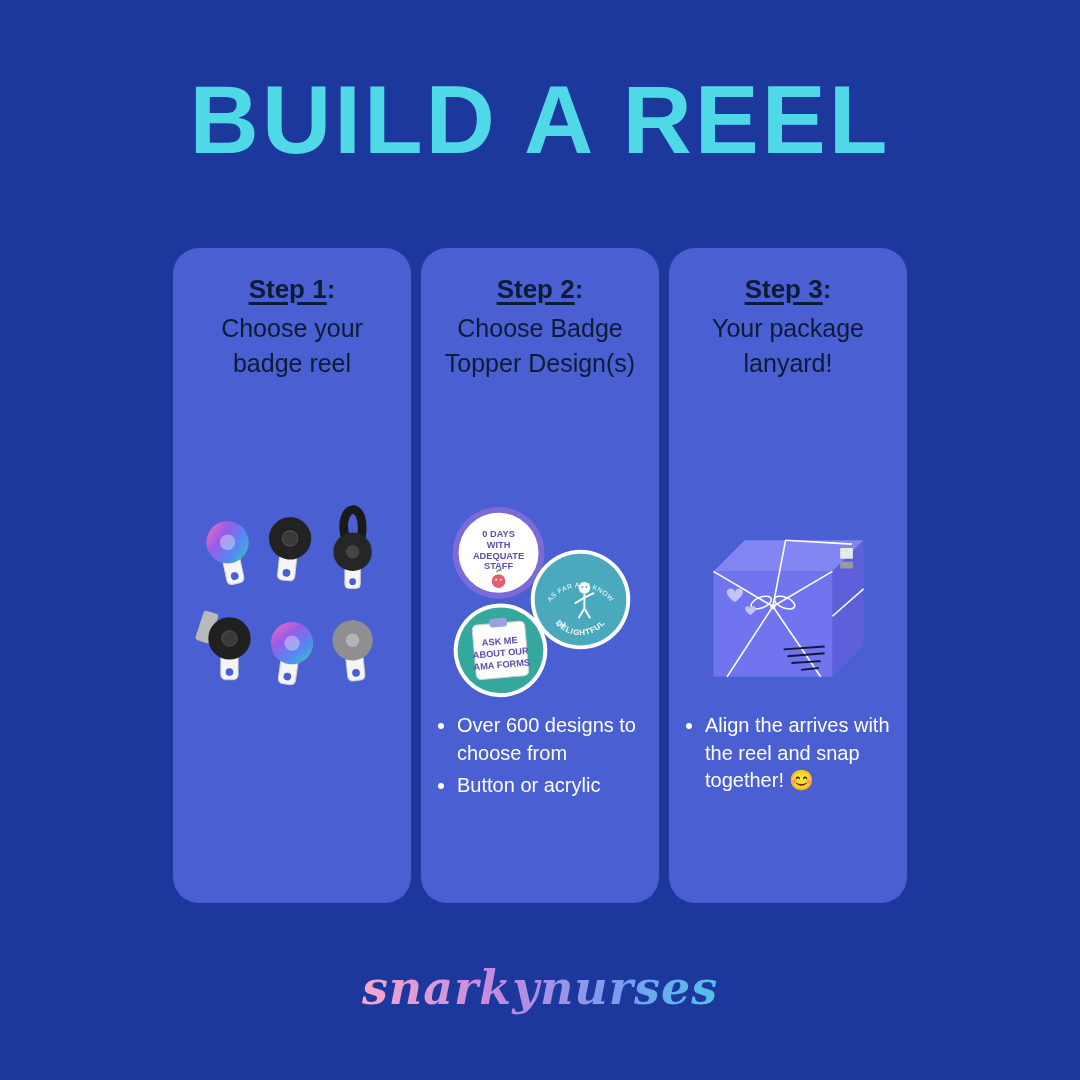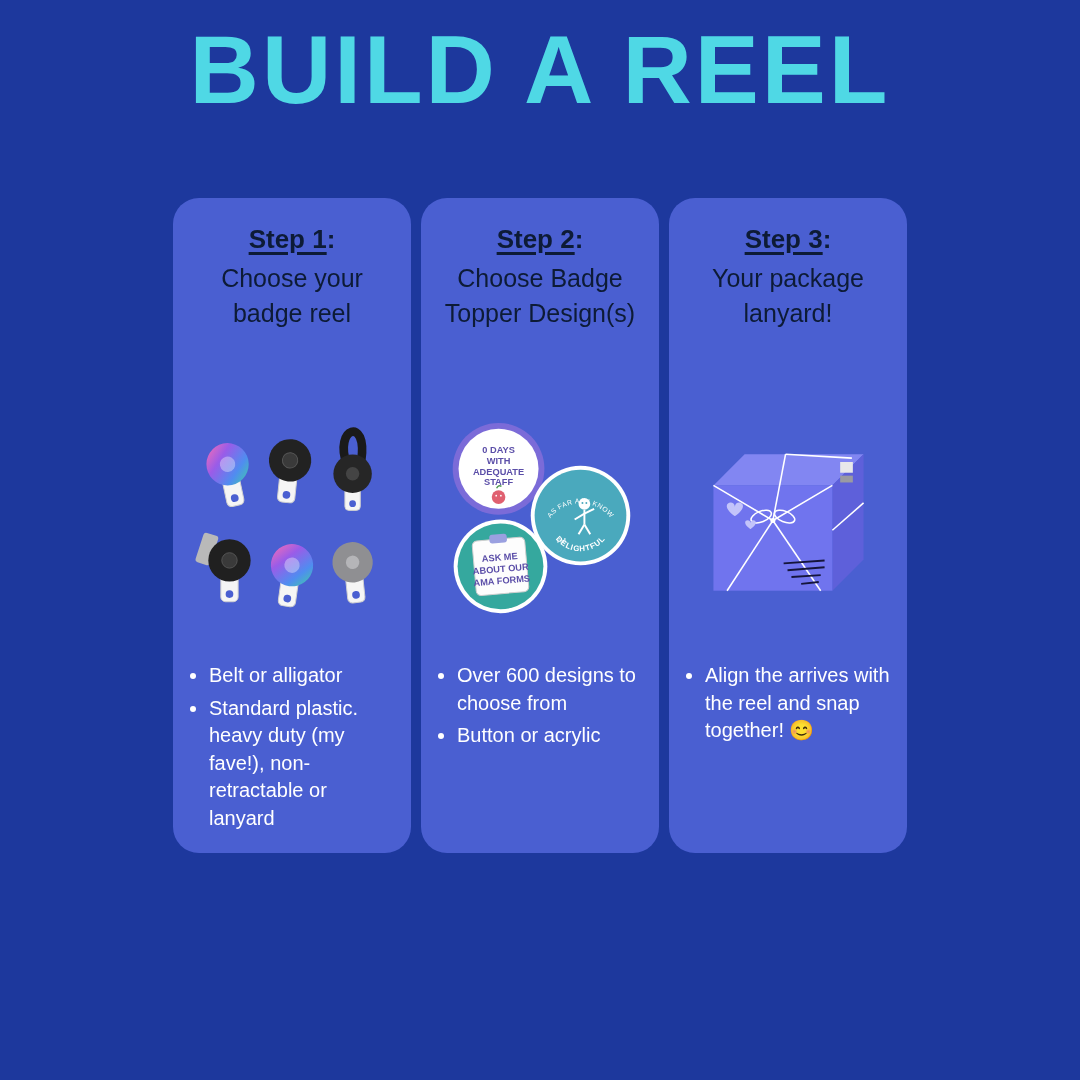--- a/index.html
+++ b/index.html
@@ -4,21 +4,21 @@
 <style>
   html,body{margin:0;padding:0;}
   body{
     width:1080px;height:1080px;
     background:#1d389d;
     font-family:"Liberation Sans",sans-serif;
     overflow:hidden;
     position:relative;
   }
   .page-title{
-    margin:22px 0 0 0;
+    margin:72px 0 0 0;
     text-align:center;
     font-size:96px;
     line-height:1;
     font-weight:800;
     letter-spacing:3px;
     color:#4fd8e5;
   }
   .cards{
     display:flex;
     justify-content:center;
@@ -53,21 +53,21 @@
   }
   .card-heading{
     font-size:25px;
     line-height:1.4;
     margin-top:6px;
   }
   .figure{
     height:268px;
     margin-bottom:8px;
     display:flex;
-    align-items:center;
+    align-items:flex-end;
     justify-content:center;
   }
   .bullets{
     margin:0;
     padding:0 14px 0 36px;
     color:#ffffff;
     font-size:20px;
     line-height:1.38;
     text-align:left;
   }
@@ -158,24 +158,20 @@
 
           <g transform="translate(168,154) rotate(-6)">
             <rect x="-9" y="12" width="18" height="30" rx="5" fill="#f5f5f5" stroke="#cfcfcf"></rect>
             <rect x="-7" y="10" width="14" height="7" rx="2" fill="#9a9a9e"></rect>
             <circle cx="0" cy="34" r="4" fill="#4a5fd1"></circle>
             <circle r="21" fill="#8f8f92"></circle>
             <circle r="7" fill="#b5b5b8"></circle>
           </g>
         </svg>
       </div>
-      <ul class="bullets">
-        <li>Belt or alligator</li>
-        <li>Standard plastic. heavy duty (my fave!), non-retractable or lanyard</li>
-      </ul>
     </div>
 
     <div class="card">
       <div class="card-head">
         <div class="step-line">
           <span class="u">Step 2</span><span>:</span>
         </div>
         <div class="card-heading">Choose Badge Topper Design(s)</div>
       </div>
       <div class="figure">
@@ -290,14 +286,17 @@
           </g>
         </svg>
       </div>
       <ul class="bullets">
         <li>Align the arrives with the reel and snap together! 😊</li>
       </ul>
     </div>
 
   </div>
 
+  <div class="footer">
+    <span class="brand">snarkynurses</span>
+  </div>
 
 </div>
 
 </body></html>

